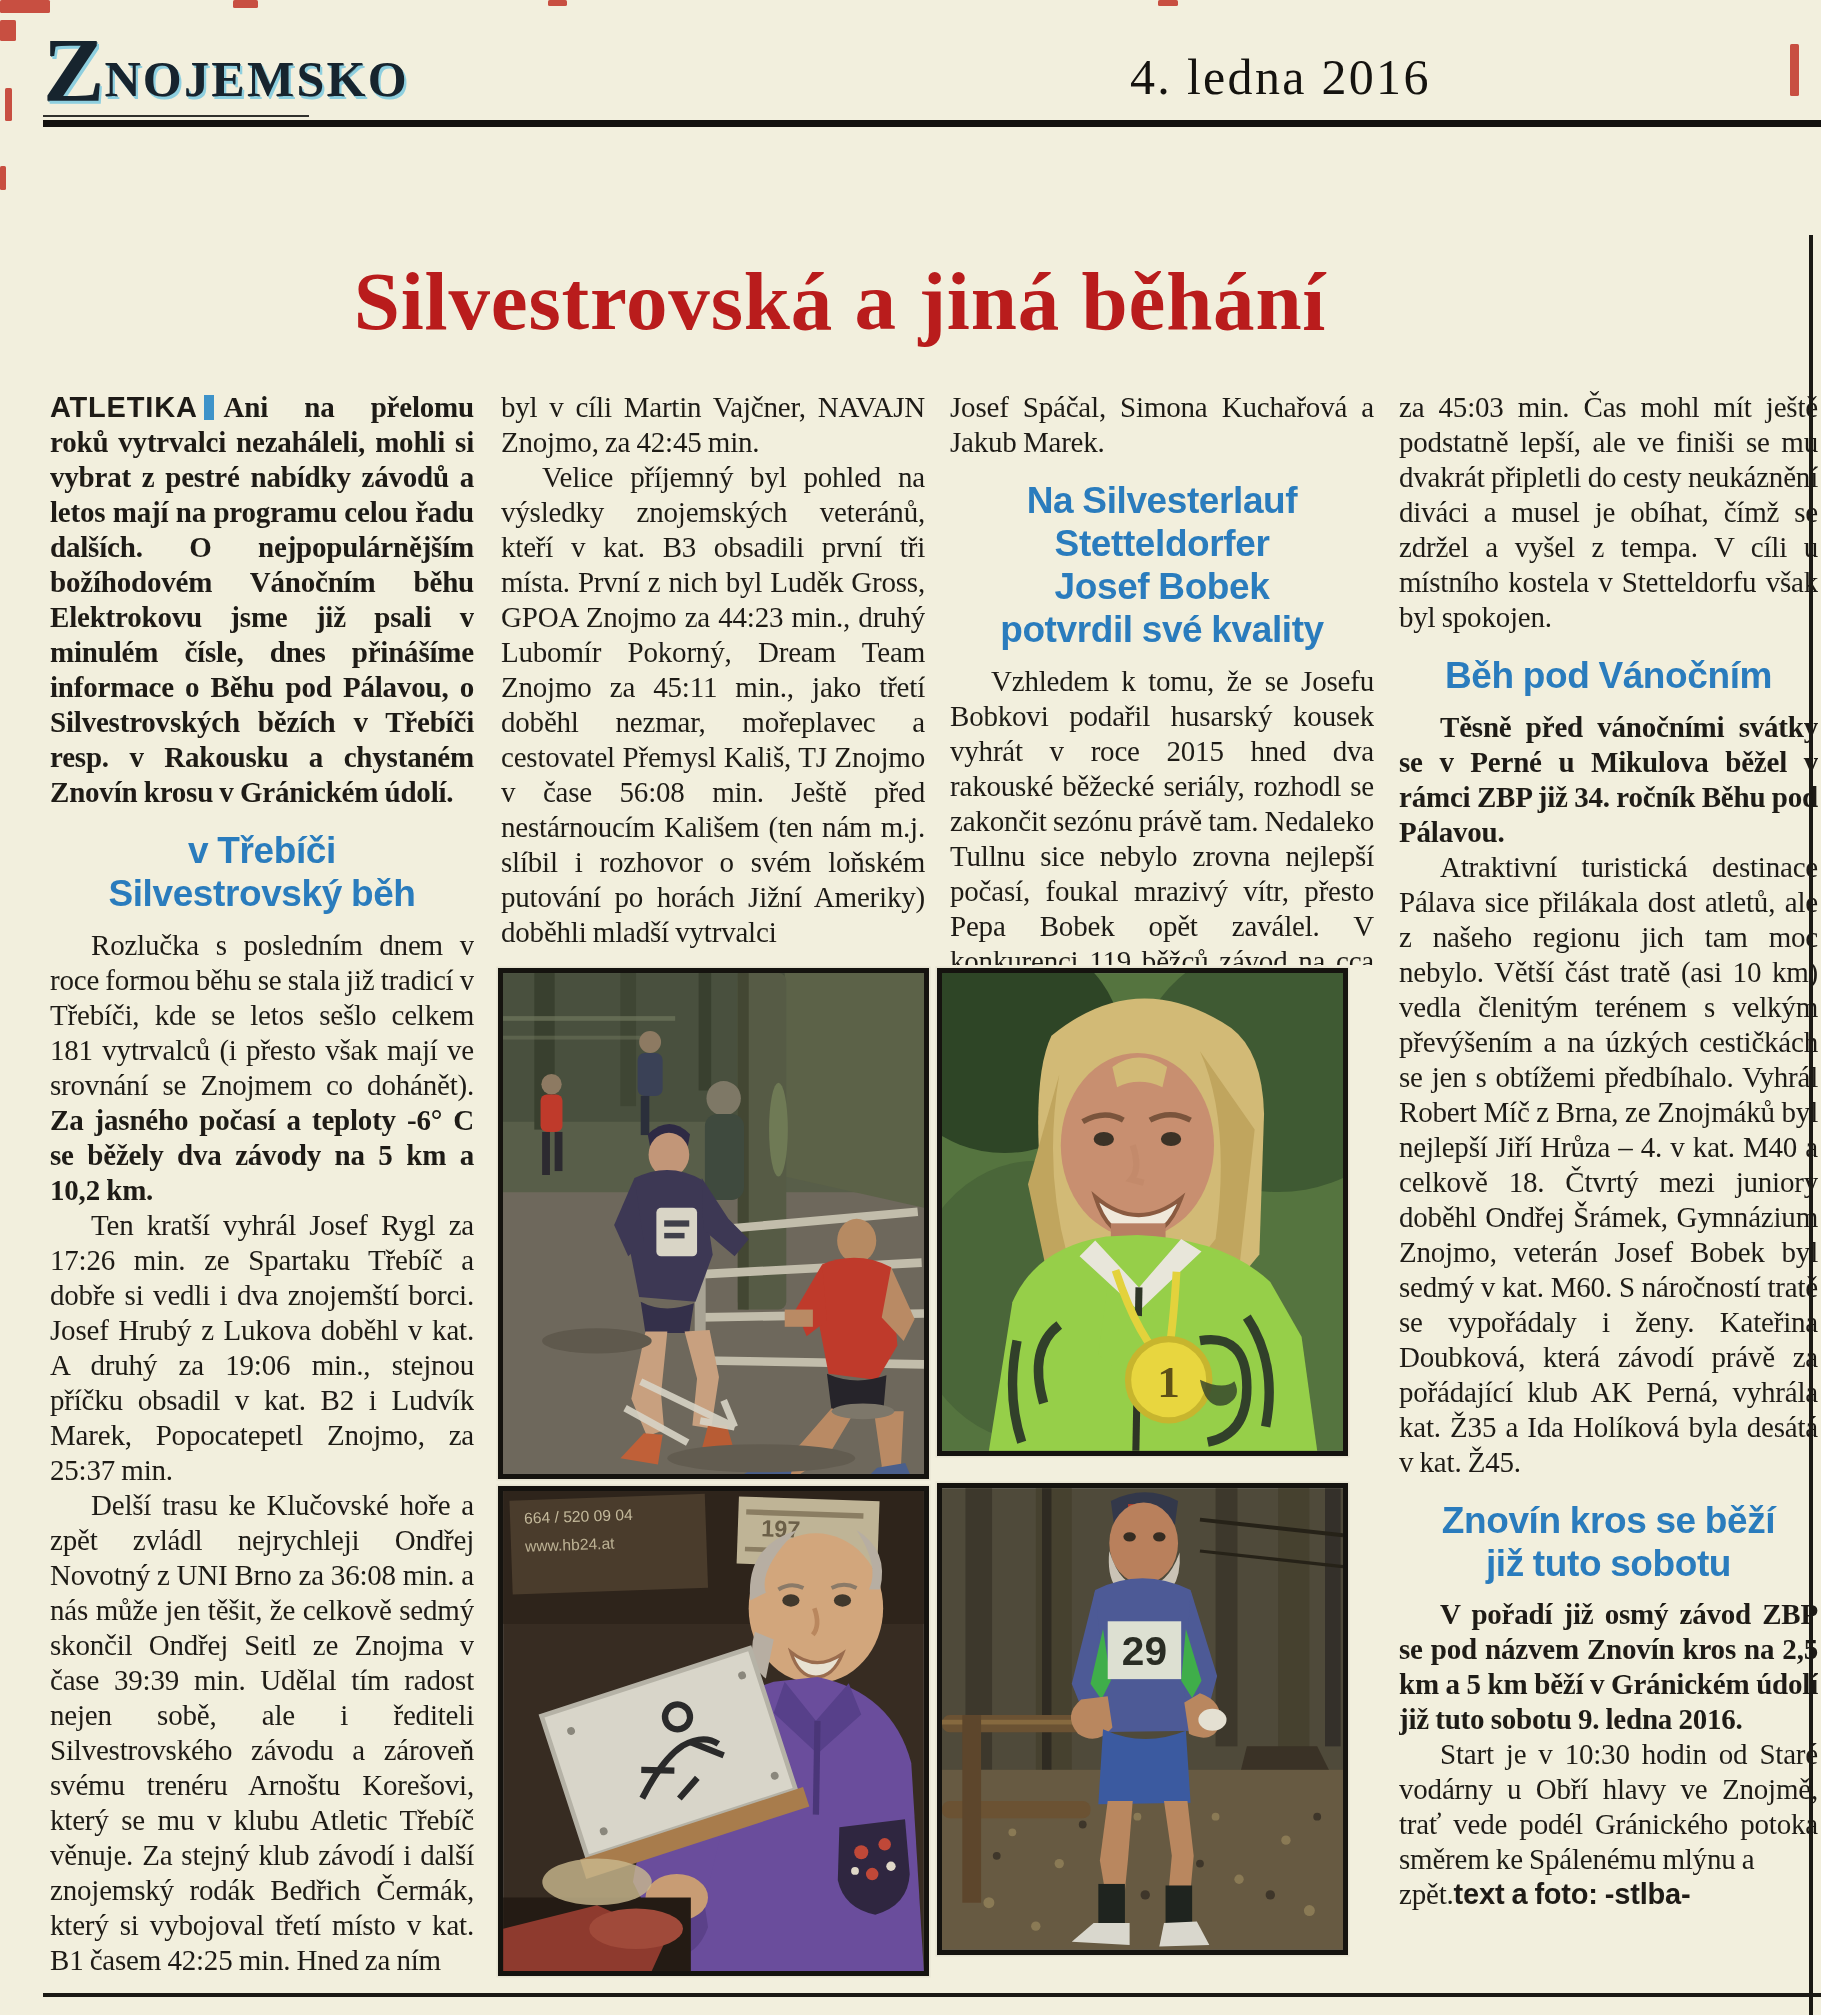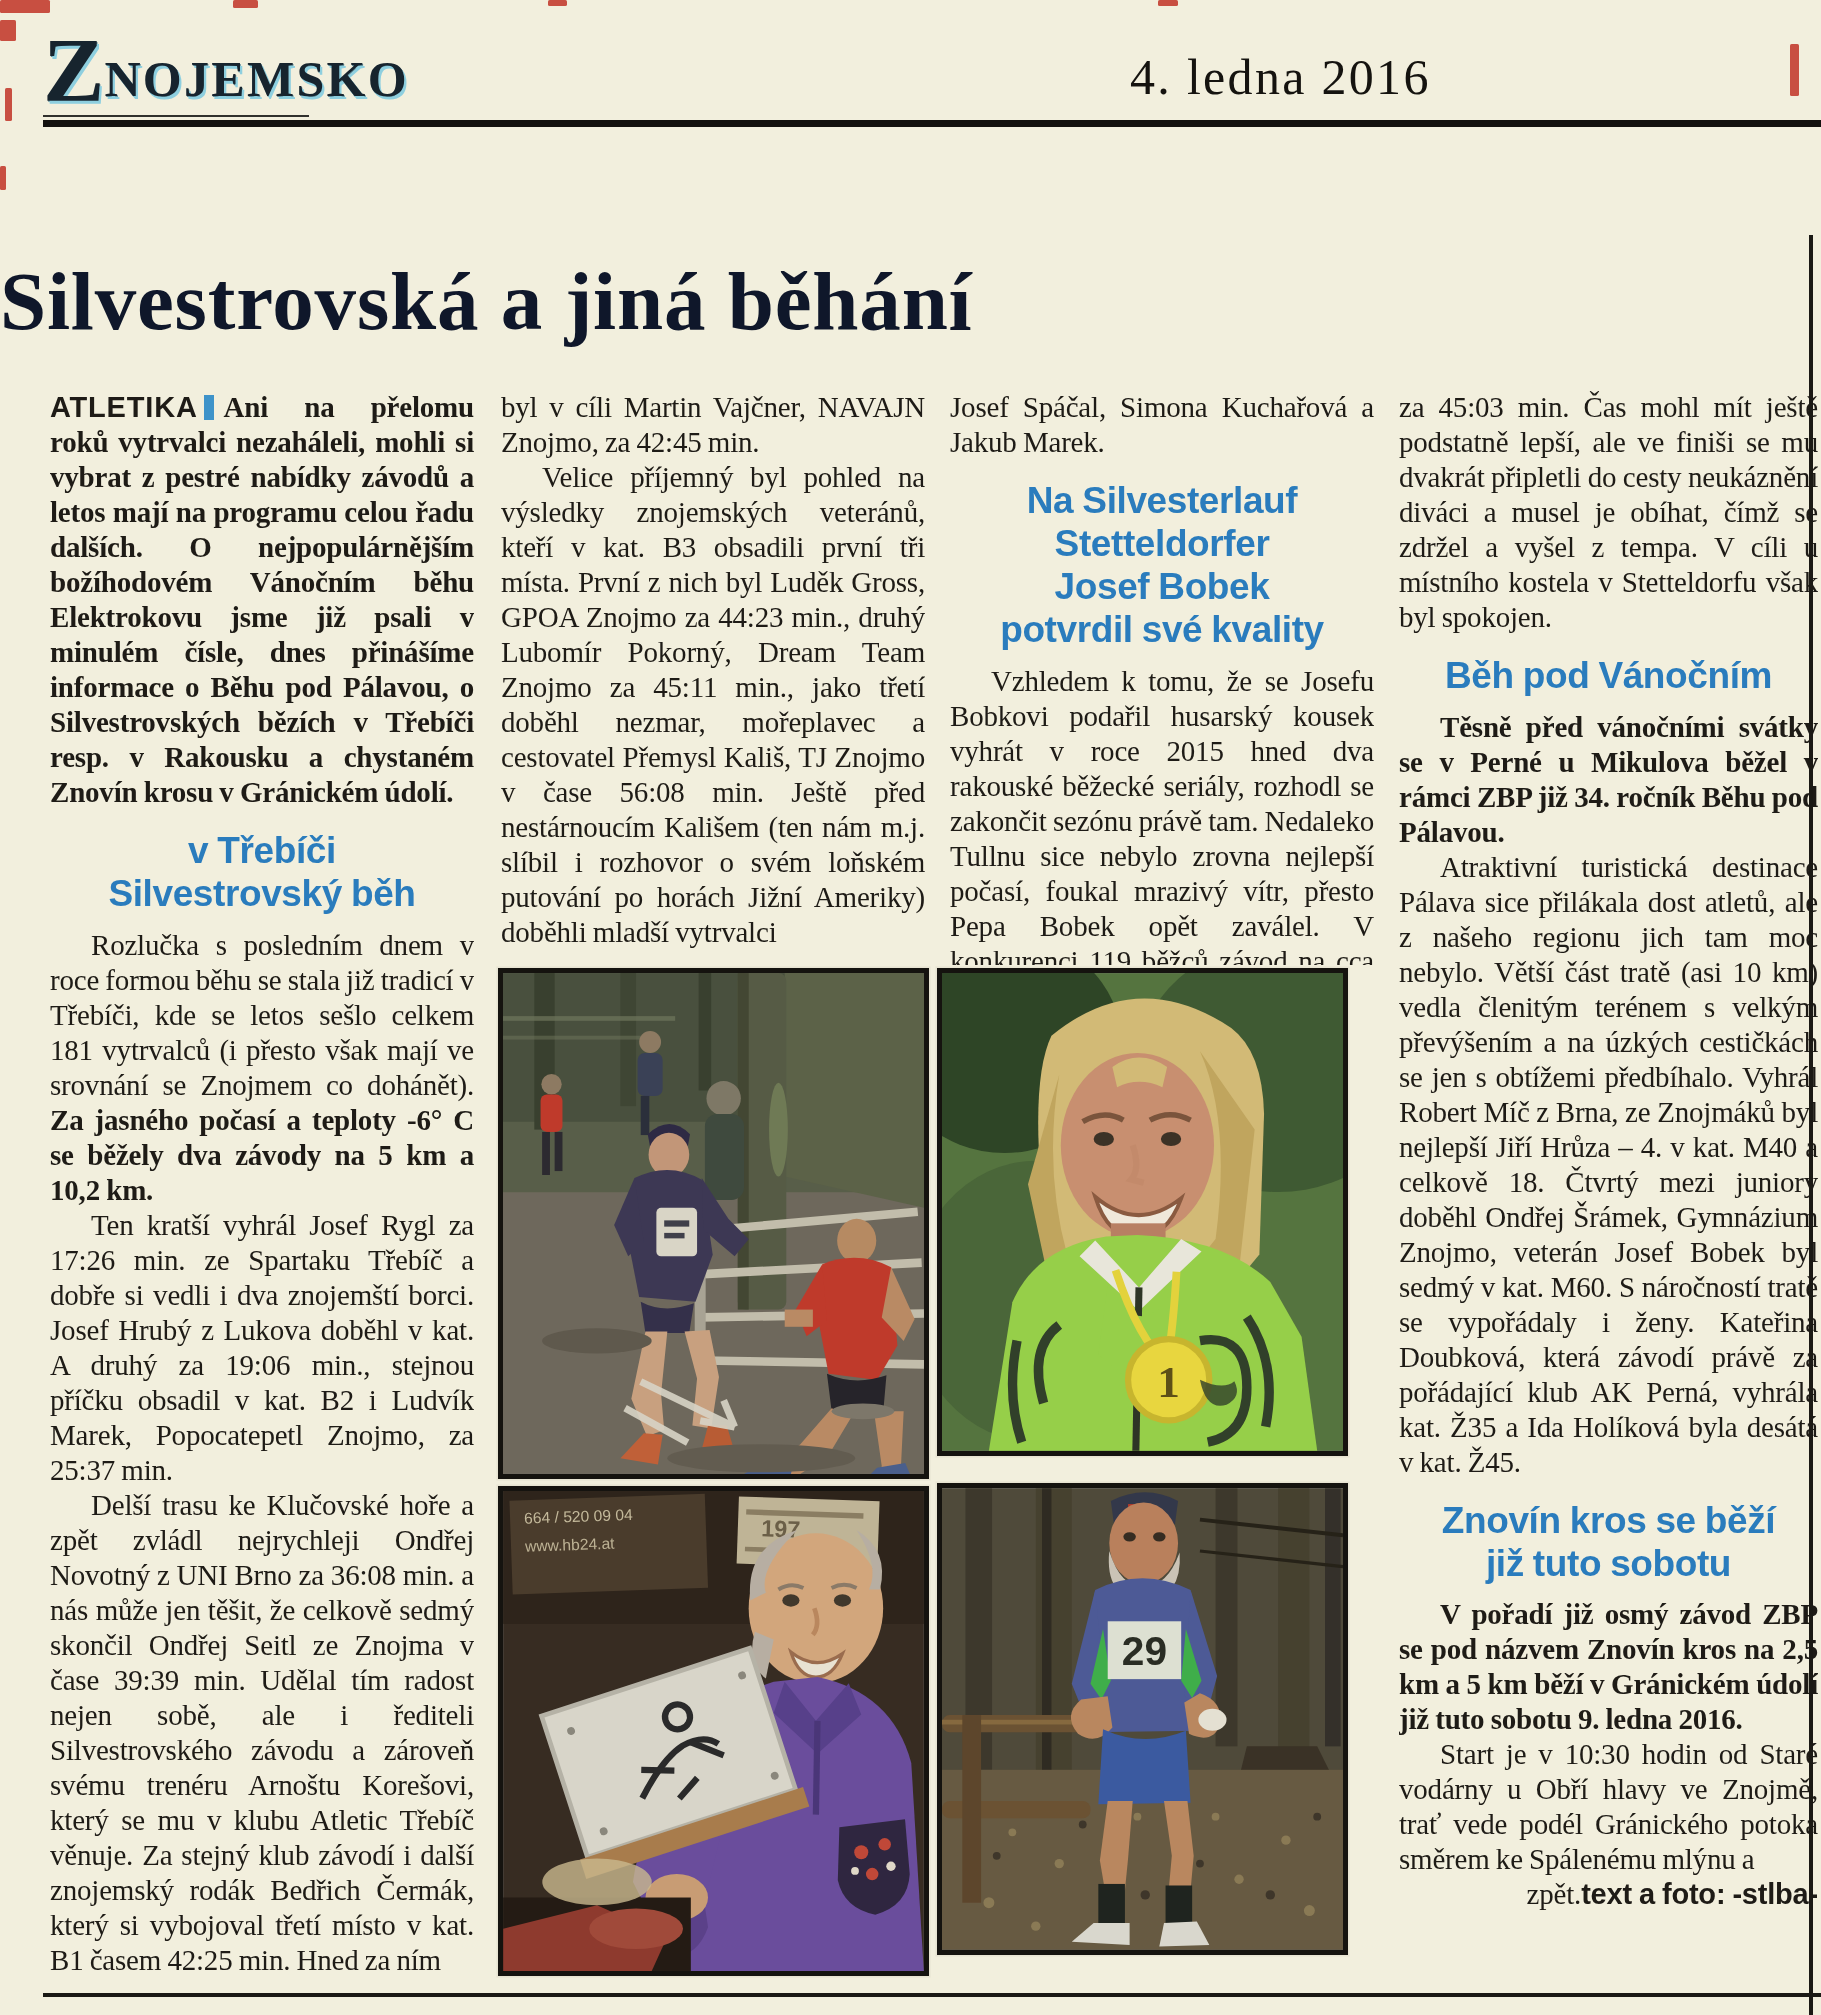--- a/index.html
+++ b/index.html
@@ -7,36 +7,36 @@
        font-family:"Liberation Serif","DejaVu Serif",serif;color:#1e1b16;overflow:hidden;}
   .page{position:absolute;inset:0;}
   
   .masthead{position:absolute;left:43px;top:26.6px;color:#17242e;font-weight:700;
             text-shadow:2.3px 3.1px 0 #8ecfdf,0.8px 0.8px 0 #5f8f9d;white-space:nowrap;}
   .masthead .initial{font-size:92px;line-height:86px;vertical-align:-4.7px;}
   .masthead .rest{font-size:50px;letter-spacing:2.3px;}
   .masthead-underline{position:absolute;left:43px;top:115px;width:266px;height:2.3px;background:#30302c;}
   .header-rule{position:absolute;left:43px;top:120px;right:0;height:7px;background:#13110e;}
   .issue-date{position:absolute;left:1130px;top:48px;font-size:50px;letter-spacing:2.3px;color:#15130f;}
-  .headline{position:absolute;left:0;right:141px;top:197px;text-align:left;
-            font-size:83px;font-weight:700;letter-spacing:0.8px;color:#0f172a;}
+  .headline{position:absolute;left:0;right:141px;top:197px;text-align:center;
+            font-size:83px;font-weight:700;letter-spacing:0.8px;color:#b91c1c;}
   
   .col{position:absolute;top:390px;width:424px;font-size:29px;line-height:35px;
        text-align:justify;letter-spacing:-0.2px;word-spacing:-0.8px;overflow:hidden;}
   .col p{margin:0;}
   .col .indent{text-indent:41px;}
   .bold{font-weight:700;}
   .kicker{font-family:"Liberation Sans","DejaVu Sans",sans-serif;font-weight:700;
           font-size:29px;letter-spacing:0.8px;}
   .kicker-bar{display:inline-block;width:10.2px;height:25px;background:#3e93c9;
               margin:0 9.4px 0 6.3px;vertical-align:-3.1px;}
   .subhead{font-family:"Liberation Sans","DejaVu Sans",sans-serif;font-weight:700;
            font-size:37px;line-height:43px;color:#2a7cbd;text-align:center;
            margin:19px 0 12.5px;letter-spacing:-0.4px;}
-  .creditline{display:flex;justify-content:flex-end;align-items:baseline;}
+  .creditline{display:flex;justify-content:flex-start;align-items:baseline;}
   .credit{font-family:"Liberation Sans","DejaVu Sans",sans-serif;font-weight:700;font-size:29px;}
   
   figure.photo{position:absolute;margin:0;border:5.5px solid #15130f;background:#777;
                box-shadow:0 0 0 1.6px #e8e4d2;}
   figure.photo svg{display:block;}
   
   .right-rule{position:absolute;left:1809px;top:235px;bottom:0;width:3.9px;background:#1b1914;}
   .bottom-rule{position:absolute;left:43px;right:0;top:1993px;height:3.9px;background:#1b1914;}
   .scan-mark{position:absolute;background:#c13326;opacity:.85;border-radius:1.6px;}
 </style>

